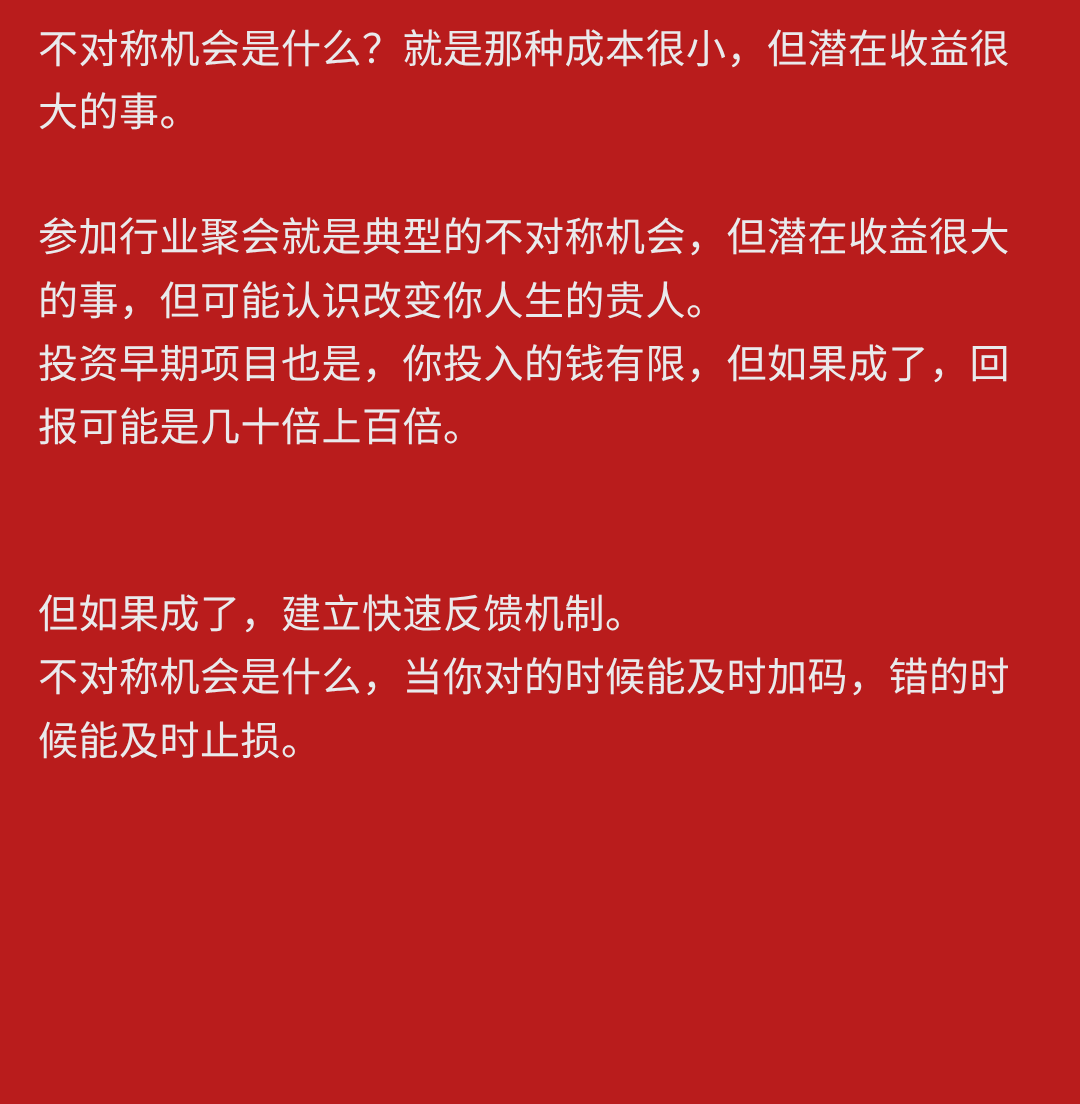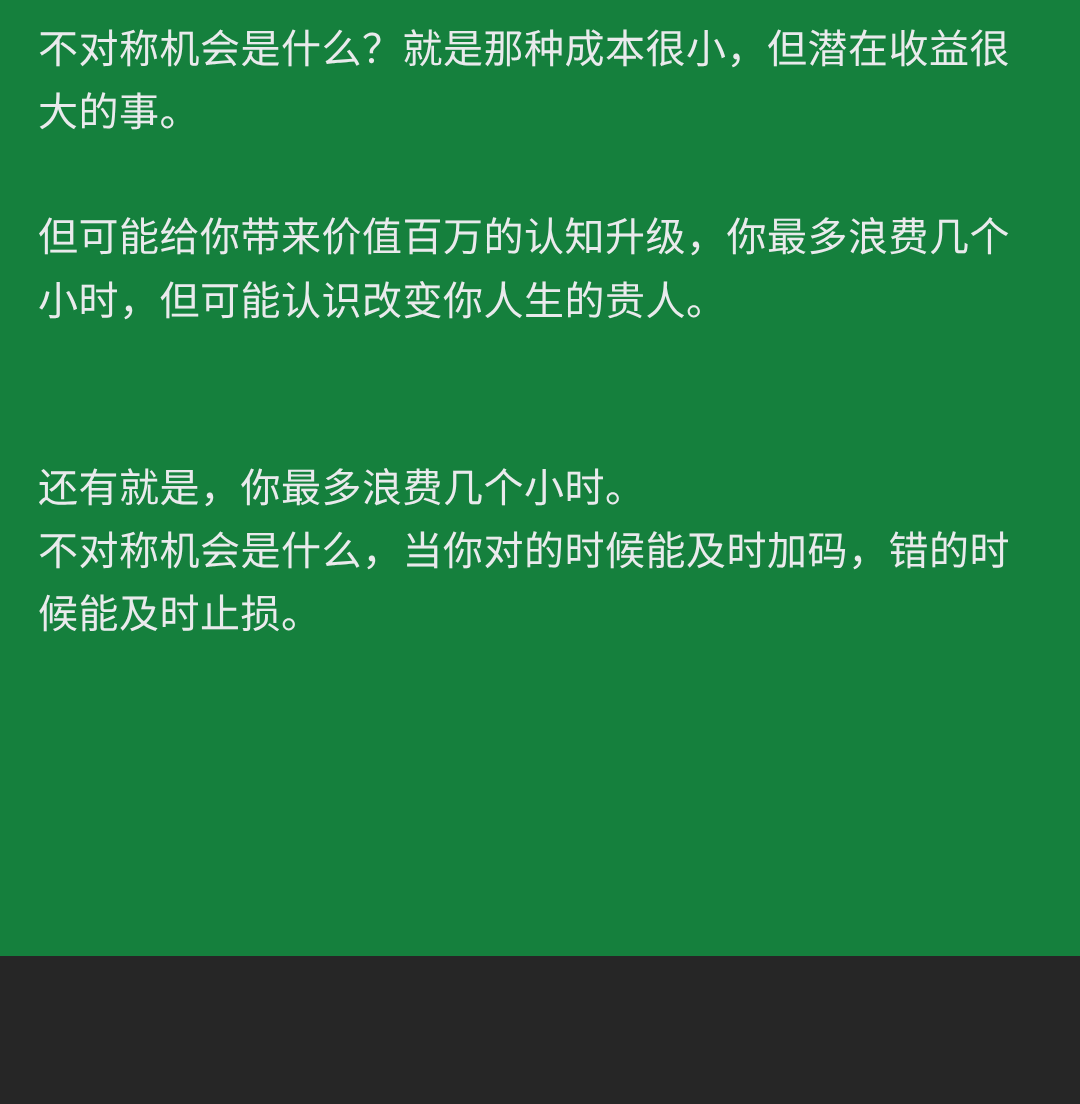--- a/index.html
+++ b/index.html
@@ -9,22 +9,22 @@
   }
   body {
     width: 1080px;
     height: 1104px;
     overflow: hidden;
     font-family: "Liberation Sans", "DejaVu Sans", sans-serif;
   }
   .page {
     box-sizing: border-box;
     width: 1080px;
-    height: 956px;
-    background: #15803d;
+    height: 1104px;
+    background: #b91c1c;
     padding: 18px 38px 0 38px;
   }
   .article {
     color: #e9eaec;
     font-size: 40px;
     line-height: 1.58;
     letter-spacing: 0.5px;
     font-weight: 400;
   }
   .para {
@@ -42,24 +42,25 @@
 </head>
 <body>
 
 <div class="page">
   <div class="article">
 
     <p class="para">不对称机会是什么？就是那种成本很小，但潜在收益很大的事。</p>
 
     <div class="spacer"></div>
 
-    <p class="para">但可能给你带来价值百万的认知升级，你最多浪费几个小时，但可能认识改变你人生的贵人。</p>
+    <p class="para">参加行业聚会就是典型的不对称机会，但潜在收益很大的事，但可能认识改变你人生的贵人。</p>
+    <p class="para">投资早期项目也是，你投入的钱有限，但如果成了，回报可能是几十倍上百倍。</p>
 
     <div class="spacer"></div>
 
 
     <div class="spacer"></div>
 
-    <p class="para">还有就是，你最多浪费几个小时。</p>
+    <p class="para">但如果成了，建立快速反馈机制。</p>
     <p class="para">不对称机会是什么，当你对的时候能及时加码，错的时候能及时止损。</p>
 
   </div>
 </div>
 
 </body></html>

